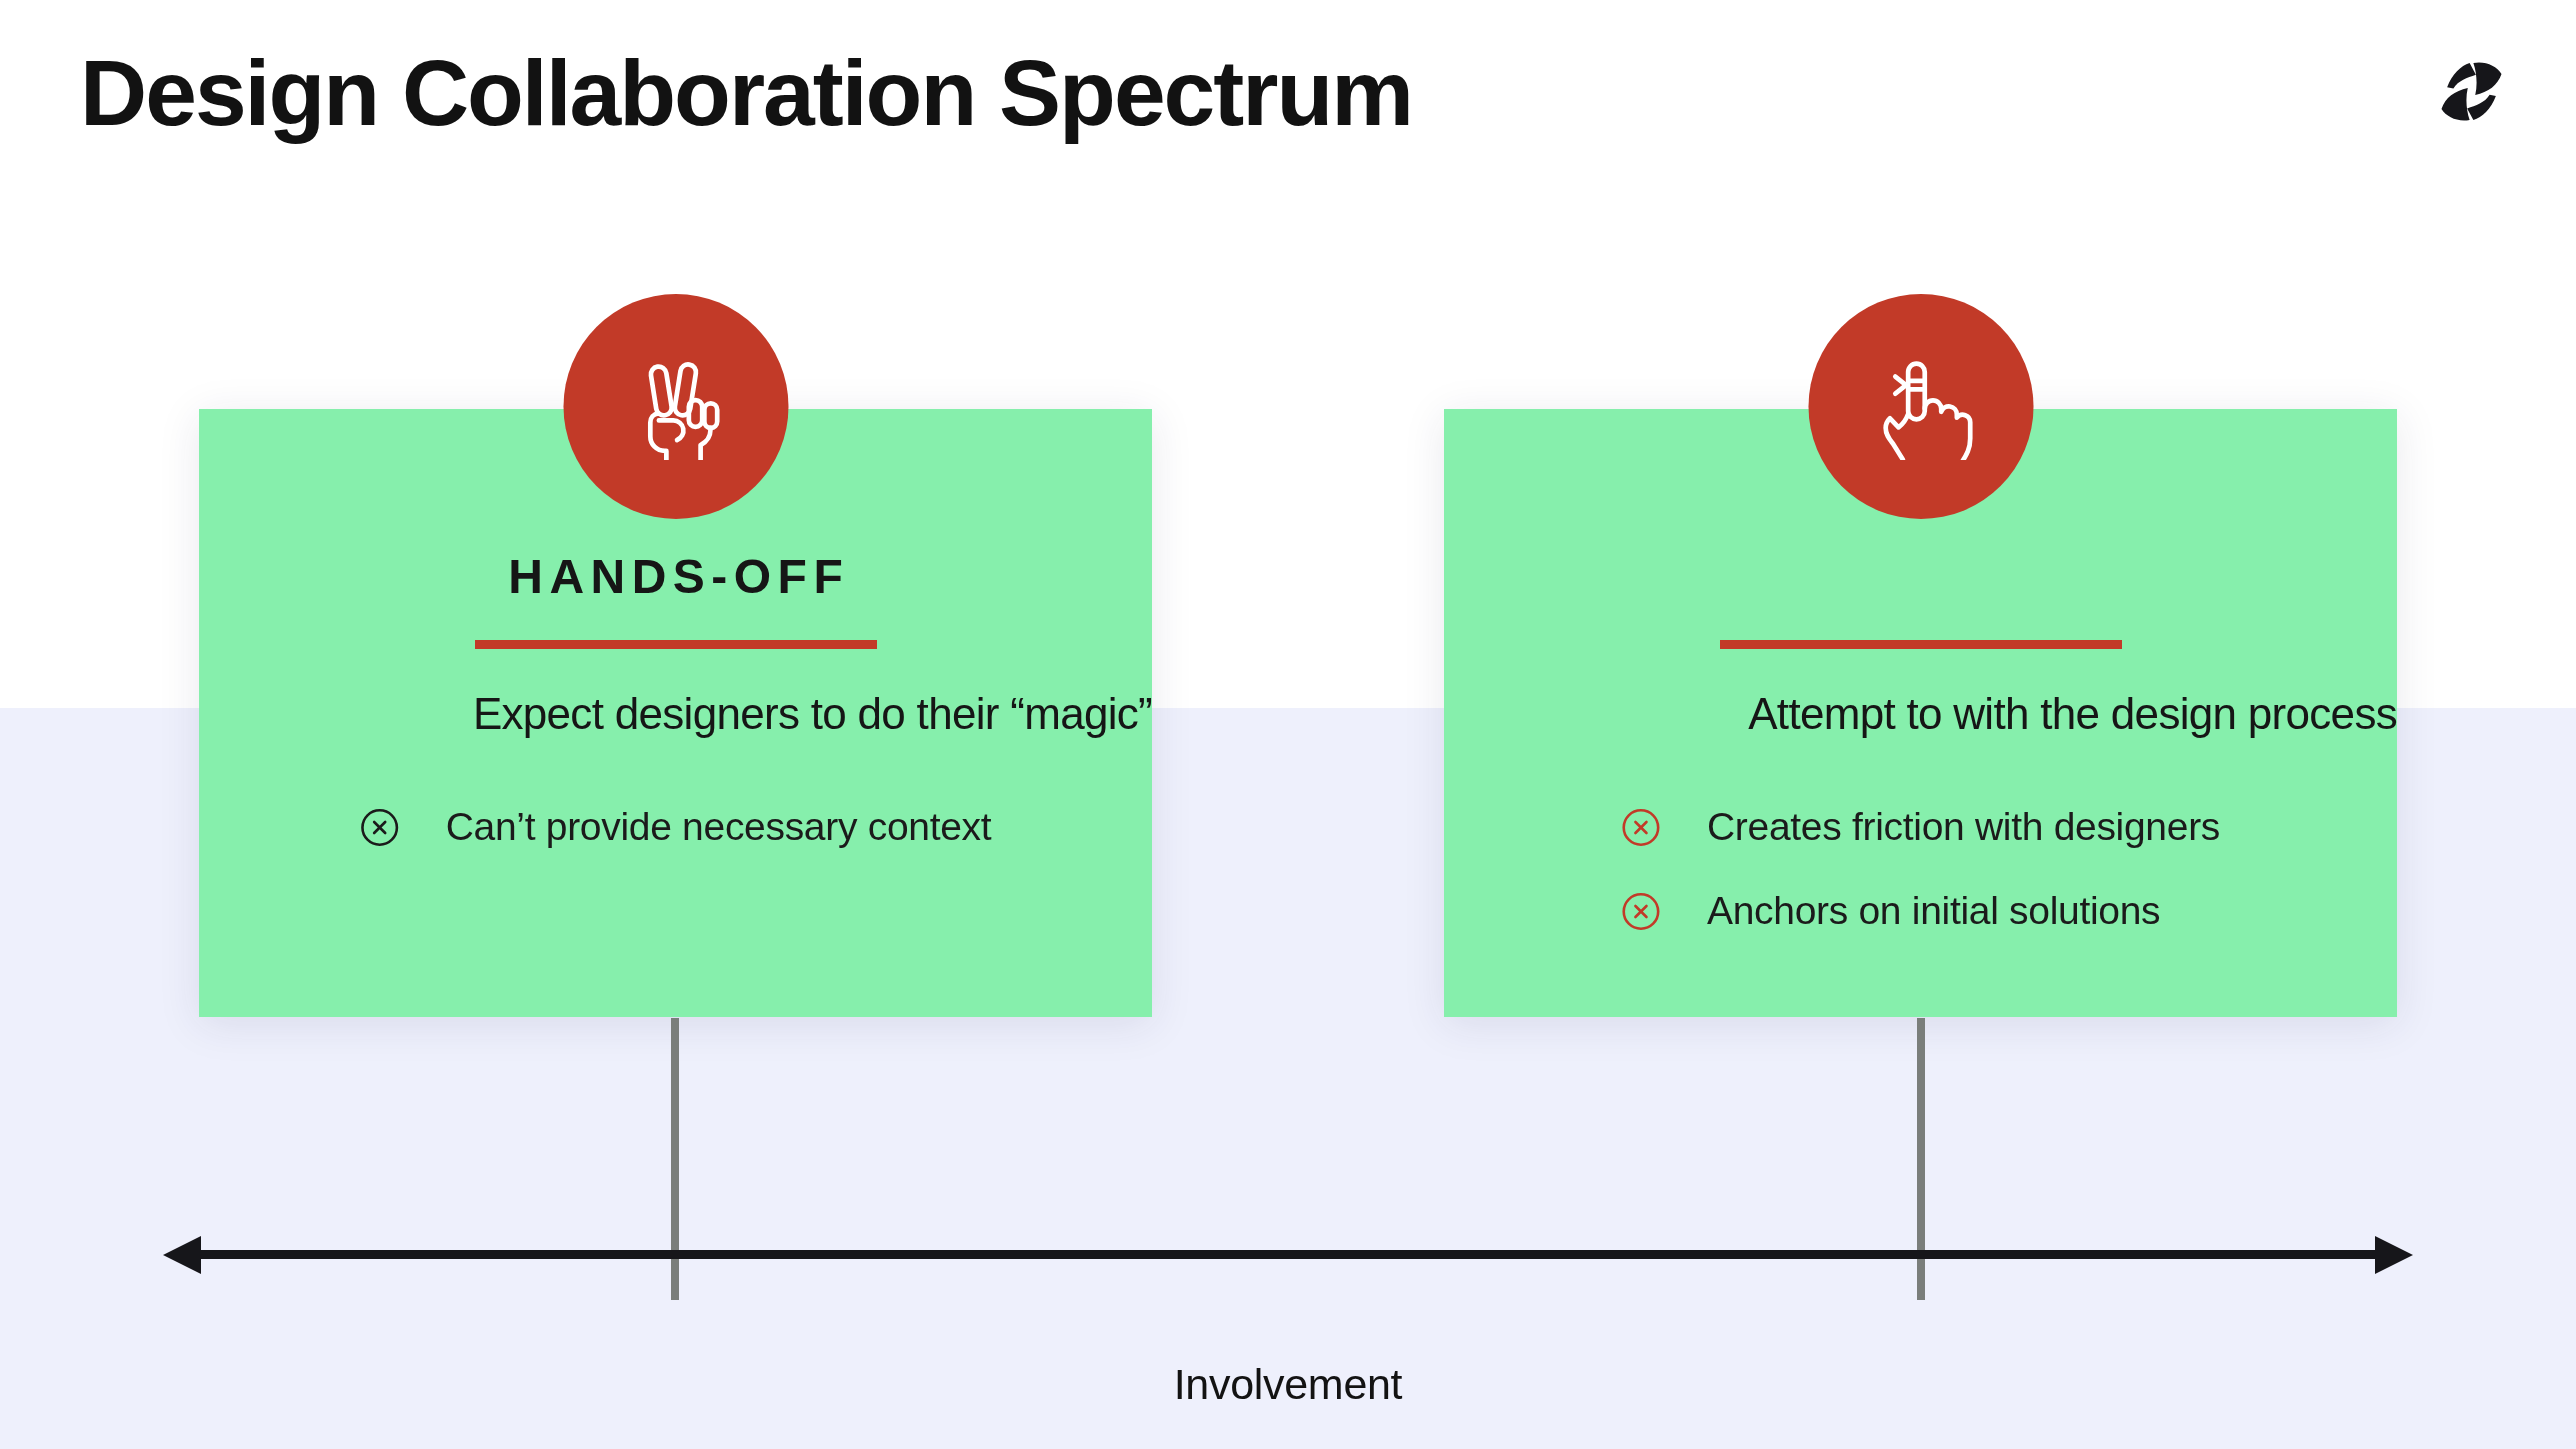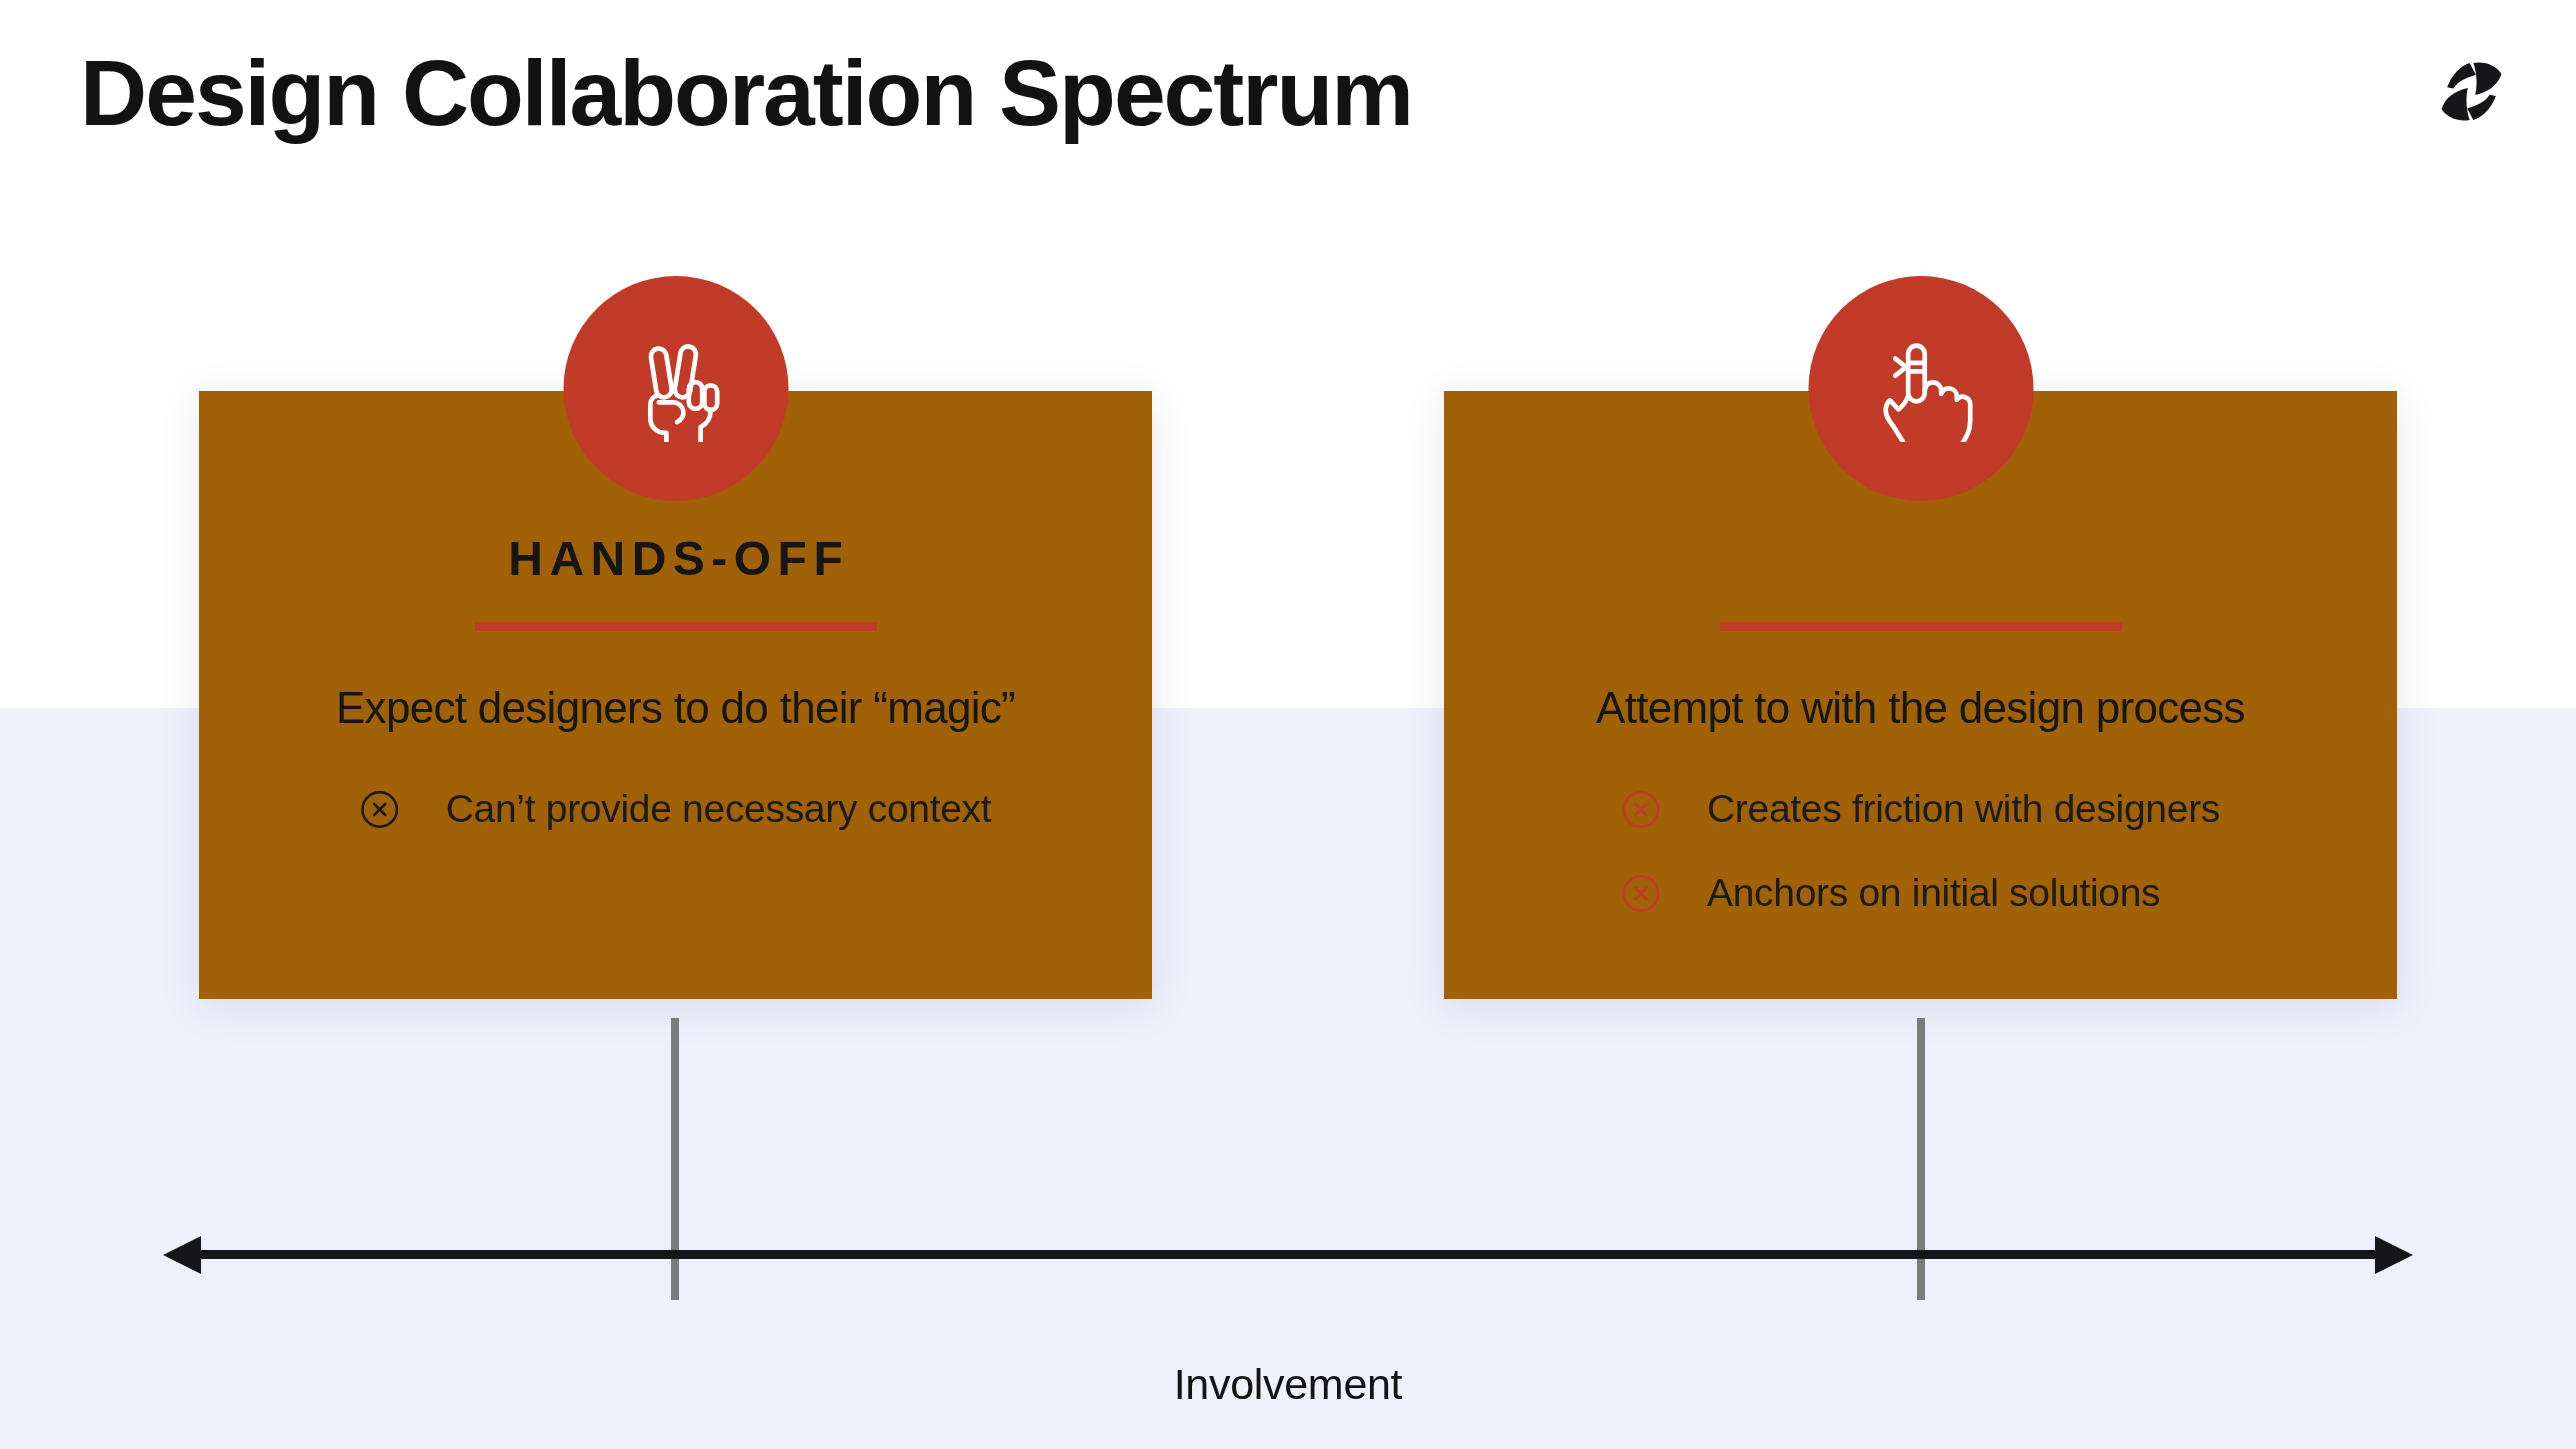--- a/index.html
+++ b/index.html
@@ -16,22 +16,22 @@
   }
   .slide-title {
     position:absolute; left:80px; top:42px;
     font-size:93px; font-weight:700; letter-spacing:-2px; color:#121212;
     white-space:nowrap; line-height:1.1;
   }
   .logo {
     position:absolute; top:62px; right:67px; width:75px; height:59px;
   }
   .card {
-    position:absolute; top:391px; width:953px; height:608px;
-    background:#a16207;
+    position:absolute; top:409px; width:953px; height:608px;
+    background:#86efac;
     box-shadow:0 6.7px 40px rgba(40,40,80,0.10);
   }
   .card.left  { left:199px; }
   .card.right { left:1444px; }
   .badge {
     position:absolute; left:50%; top:-115px; transform:translateX(-50%);
     width:225px; height:225px; border-radius:50%;
     display:flex; align-items:center; justify-content:center;
   }
   .badge svg { width:107px; height:107px; }
@@ -40,22 +40,22 @@
     text-align:center; font-size:48px; font-weight:700;
     letter-spacing:0.135em; text-indent:0.135em; color:#161616;
     white-space:nowrap;
   }
   .card-underline {
     position:absolute; top:231px; left:50%; transform:translateX(-50%);
     width:402px; height:8.7px;
   }
   .card-headline {
     position:absolute; top:280px; left:0; width:100%;
-    text-align:center; font-size:44px; font-weight:400; color:#161616;
-    letter-spacing:-0.7px; white-space:nowrap;margin-top:12px;
+    text-align:right; font-size:44px; font-weight:400; color:#161616;
+    letter-spacing:-0.7px; white-space:nowrap;
   }
   .bullet-list {
     position:absolute; top:396px; left:50%; transform:translateX(-50%);
     width:max-content; display:flex; flex-direction:column; gap:40px;
   }
   .bullet-row { display:flex; align-items:center; gap:47px; }
   .bullet-row .bullet-icon { width:39px; height:39px; flex:0 0 auto; display:block; }
   .bullet-text { font-size:39px; color:#1b1b1b; letter-spacing:-0.3px; white-space:nowrap; }
   .connector {
     position:absolute; top:1018px; width:8px; height:282px;

